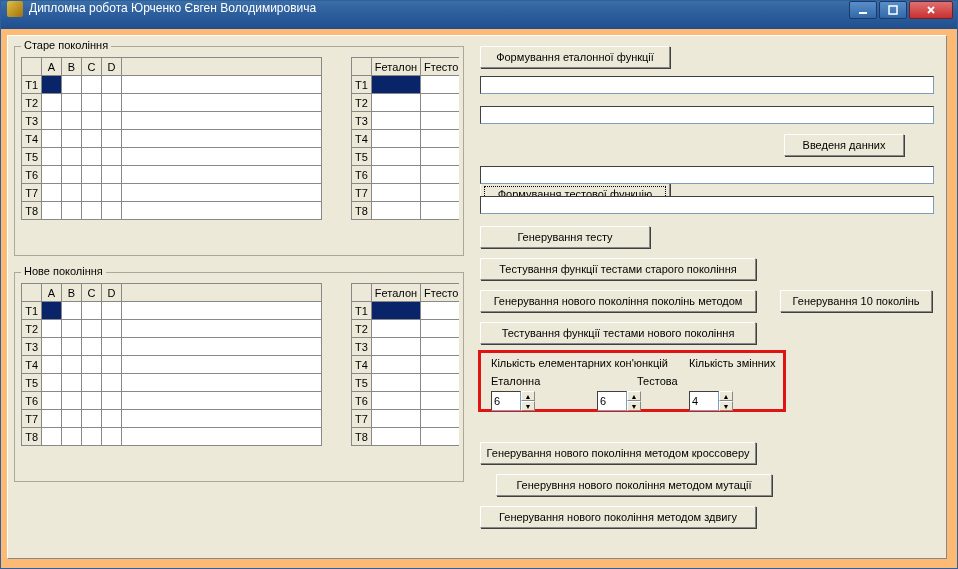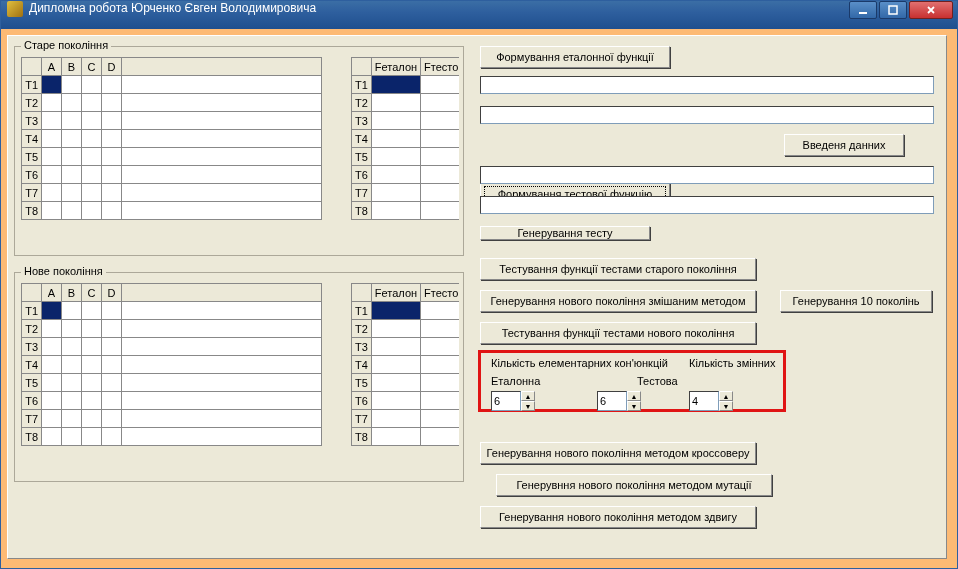--- a/index.html
+++ b/index.html
@@ -467,24 +467,24 @@
       <div class="btn" style="left:472px; top:10px; width:190px; height:22px;">Формування еталонної функції</div>
       <div class="textfield" style="left:472px; top:40px; width:454px;"></div>
       <div class="textfield" style="left:472px; top:70px; width:454px;"></div>
 
       <div class="btn dotted" style="left:472px; top:98px; width:190px; height:24px;margin-top:48px;">Формування тестової функцію</div>
       <div class="btn" style="left:776px; top:98px; width:120px; height:22px;">Введеня данних</div>
 
       <div class="textfield" style="left:472px; top:130px; width:454px;"></div>
       <div class="textfield" style="left:472px; top:160px; width:454px;"></div>
 
-      <div class="btn" style="left:472px; top:190px; width:170px; height:14px;">Генерування тесту</div>
+      <div class="btn" style="left:472px; top:190px; width:170px; height:22px;">Генерування тесту</div>
 
       <div class="btn" style="left:472px; top:222px; width:276px; height:22px;">Тестування функції тестами старого покоління</div>
-      <div class="btn" style="left:472px; top:254px; width:276px; height:22px;">Генерування нового покоління змішаним методом</div>
+      <div class="btn" style="left:472px; top:254px; width:276px; height:22px;">Генерування нового покоління поколінь методом</div>
       <div class="btn" style="left:772px; top:254px; width:152px; height:22px;">Генерування 10 поколінь</div>
       <div class="btn" style="left:472px; top:286px; width:276px; height:22px;">Тестування функції тестами нового покоління</div>
 
       <div class="redbox" style="left:470px; top:314px; width:308px; height:62px;">
         <div class="label" style="left:10px; top:4px;">Кількість елементарних кон'юнкцій</div>
         <div class="label" style="left:208px; top:4px;">Кількість змінних</div>
         <div class="label" style="left:10px; top:22px;">Еталонна</div>
         <div class="label" style="left:116px; top:22px;margin-left:40px;">Тестова</div>
 
         <div class="spinner" style="left:10px; top:38px;">

